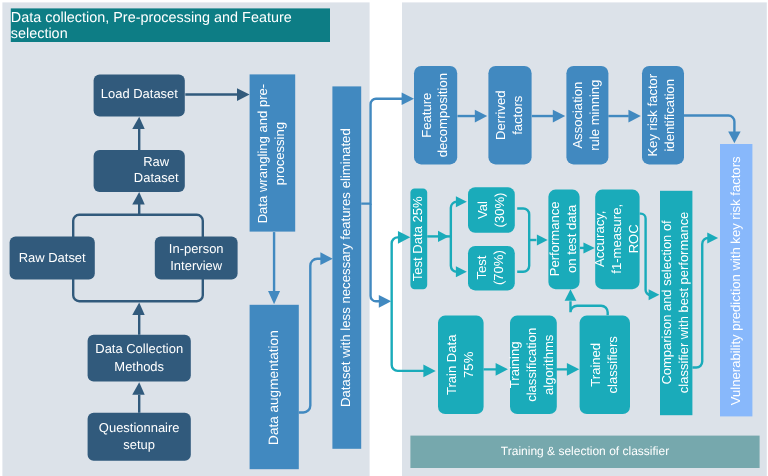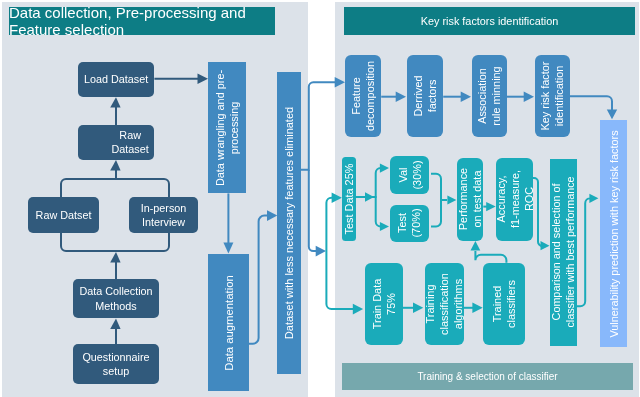--- a/index.html
+++ b/index.html
@@ -98,33 +98,33 @@
       <polygon points="456.4,200 447.4,195.4 447.4,204.6"></polygon>
       <polygon points="495.7,206.6 486.2,202.0 486.2,211.2"></polygon>
       <polygon points="549.5,245.7 540.5,241.1 540.5,250.3"></polygon>
       <polygon points="423.3,307.8 413.0,302.5 413.0,313.1"></polygon>
       <polygon points="482.7,307.8 472.4,302.5 472.4,313.1"></polygon>
       <polygon points="475.4,241.0 470.5,250.6 480.3,250.6"></polygon>
       <polygon points="598.4,198.3 589.4,193.7 589.4,202.9"></polygon>
     </g>
   </svg>
 
-  <div class="hdr" style="left:9px;top:7px;width:266px;height:28px;background:#0d7d85;font-size:15px;">
+  <div class="hdr" style="left:9px;top:7px;width:266px;height:28px;background:#0d7d85;font-size:12px;">
     <span>Data collection, Pre-processing and Feature selection</span>
   </div>
 
   <div class="node nd-dark" style="left:77.9px;top:61.8px;width:76.5px;height:35px;font-size:10.8px;">
     <span>Load Dataset</span>
   </div>
 
   <div class="node nd-dark" style="left:77.9px;top:124.8px;width:76.5px;height:35px;font-size:10.8px;padding-left:28px;">
     <span>Raw Dataset</span>
   </div>
 
-  <div class="node nd-dark" style="left:28px;top:197px;width:71px;height:36px;font-size:10.8px;">
+  <div class="node nd-dark" style="left:8px;top:197px;width:71px;height:36px;font-size:10.8px;">
     <span>Raw Datset</span>
   </div>
 
   <div class="node nd-dark ml" style="left:129px;top:197px;width:69px;height:36px;font-size:10.8px;">
     <span class="ml">In-person
 Interview</span>
   </div>
 
   <div class="node nd-dark ml" style="left:73px;top:279px;width:86px;height:39px;font-size:10.8px;">
     <span class="ml">Data Collection
@@ -142,23 +142,20 @@
   </div>
 
   <div class="node nd-med sq" style="left:208px;top:254px;width:41px;height:137px;">
     <span class="vtext" style="font-size:11.3px;">Data augmentation</span>
   </div>
 
   <div class="node nd-med sq" style="left:277px;top:72px;width:24px;height:302px;">
     <span class="vtext" style="font-size:11px;">Dataset with less necessary features eliminated</span>
   </div>
 
-  <div class="hdr" style="left:344px;top:7px;width:291px;height:28px;background:#0d7d85;font-size:10.85px;">
-    <span>Key risk factors identification</span>
-  </div>
 
   <div class="node nd-med2" style="left:345px;top:55px;width:36.3px;height:82px;">
     <span class="vtext ml" style="font-size:10.9px;">Feature
 decomposition</span>
   </div>
 
   <div class="node nd-med2" style="left:407.2px;top:55px;width:35.8px;height:82px;">
     <span class="vtext ml" style="font-size:10.9px;">Derrived
 factors</span>
   </div>

